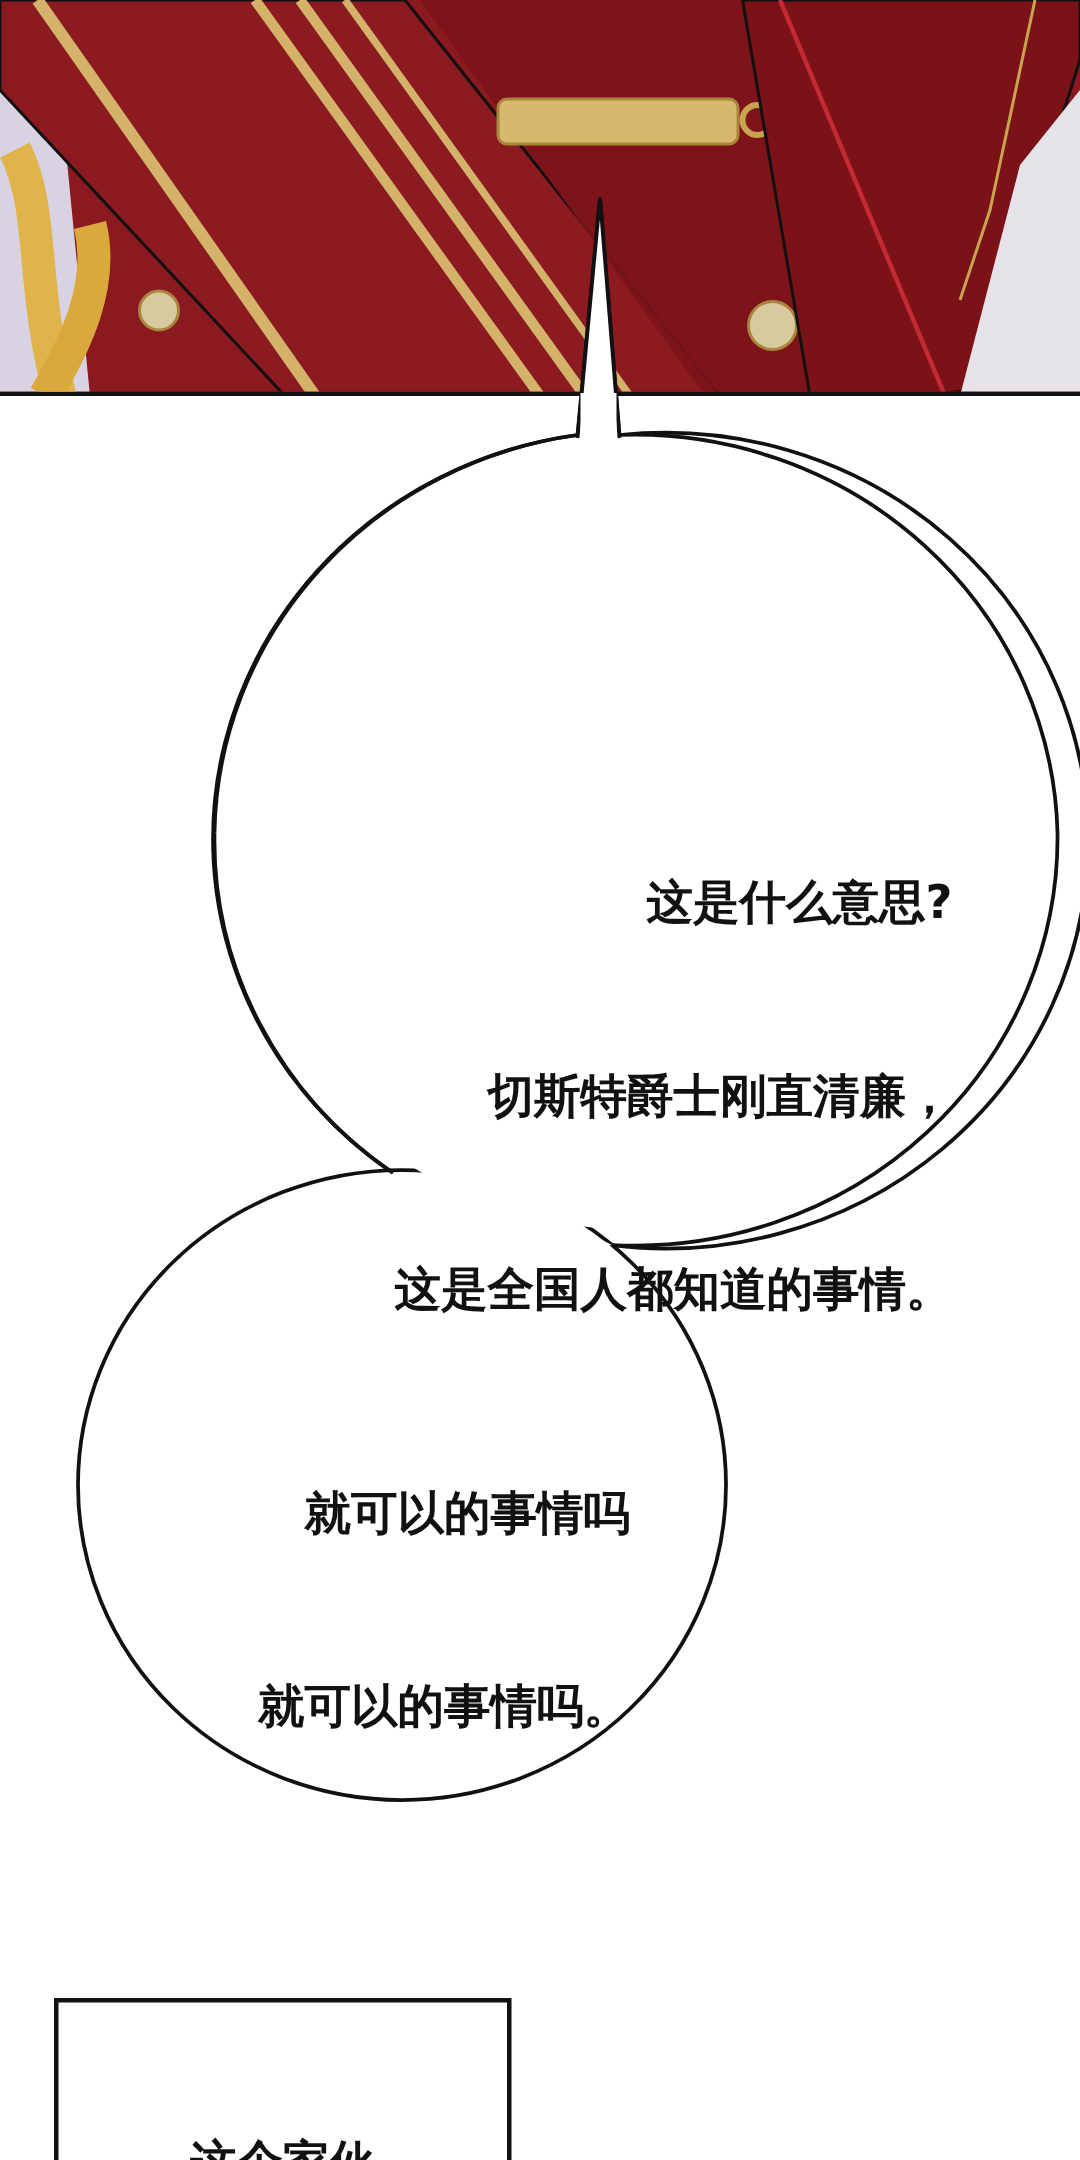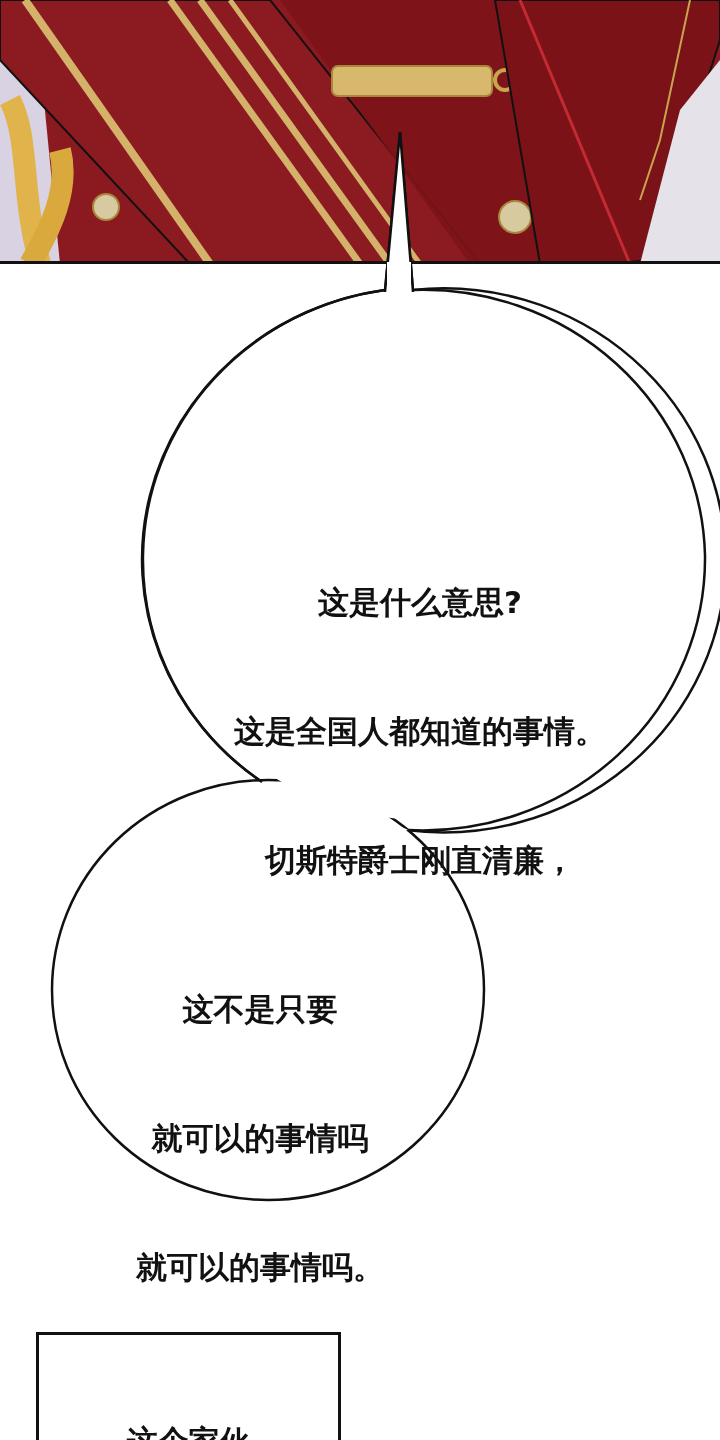--- a/index.html
+++ b/index.html
@@ -1,20 +1,20 @@
 <!DOCTYPE html>
 <html><head>
 <meta charset="utf-8">
 <style>
   html, body { margin:0; padding:0; background:#ffffff; }
   body { width:720px; height:1440px; position:relative; overflow:hidden; font-family:"DejaVu Sans","Liberation Sans",sans-serif; }
   .panel-art { position:absolute; left:0; top:0; width:720px; height:264px; overflow:hidden; background:#8e1a20; border-bottom:3px solid #111; box-sizing:border-box; }
   .panel-art svg { position:absolute; left:0; top:0; }
   .bubbles { position:absolute; left:0; top:0; }
-  .text-block { position:absolute; text-align:center; color:#111; font-weight:bold; font-size:31px; line-height:43px; white-space:pre; }
+  .text-block { position:absolute; text-align:right; color:#111; font-weight:bold; font-size:31px; line-height:43px; white-space:pre; }
   .caption-box { position:absolute; left:36px; top:1332px; width:305px; height:140px; border:3px solid #111; background:#fff; box-sizing:border-box; }
   .caption-text { position:absolute; left:0; right:0; top:86px; text-align:center; font-weight:bold; font-size:31px; color:#111; }
 </style>
 </head>
 <body>
 
 <div class="panel-art">
   <svg width="720" height="264" viewBox="0 0 720 264">
     <rect x="0" y="0" width="720" height="264" fill="#8a1920"></rect>
 
@@ -62,25 +62,24 @@
   <ellipse cx="425" cy="555" rx="278" ry="265" fill="#ffffff"></ellipse>
   <path d="M143,555 A282,272 0 0 1 385,290" fill="none" stroke="#111" stroke-width="2.5"></path>
   <path d="M413,290 A282,272 0 0 1 705,555 A282,272 0 0 1 408,830" fill="none" stroke="#111" stroke-width="2.5"></path>
   <path d="M143,555 A282,272 0 0 0 262,782" fill="none" stroke="#111" stroke-width="2.5"></path>
   <path d="M385,292 L400,132 L413,292" fill="#ffffff" stroke="#111" stroke-width="2.5"></path>
   <rect x="387" y="262" width="24" height="32" fill="#ffffff"></rect>
 </svg>
 
 <div class="text-block" style="left:205px; top:495px; width:430px;">
   <div>这是什么意思?</div>
+  <div>切斯特爵士刚直清廉，</div>
   <div>这是全国人都知道的事情。</div>
-  <div>切斯特爵士刚直清廉，</div>
 </div>
 
 <div class="text-block" style="left:100px; top:902px; width:320px;">
-  <div>这不是只要</div>
   <div>就可以的事情吗</div>
   <div>就可以的事情吗。</div>
 </div>
 
 <div class="caption-box">
   <div class="caption-text">这个家伙</div>
 </div>
 
 </body></html>

